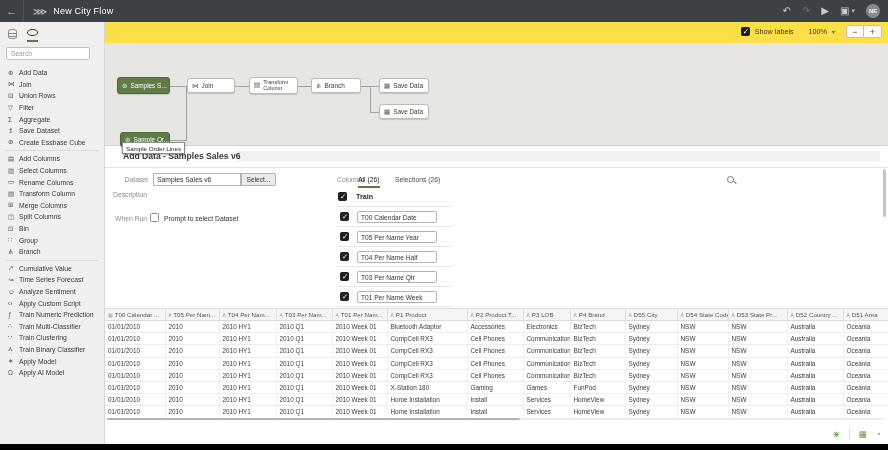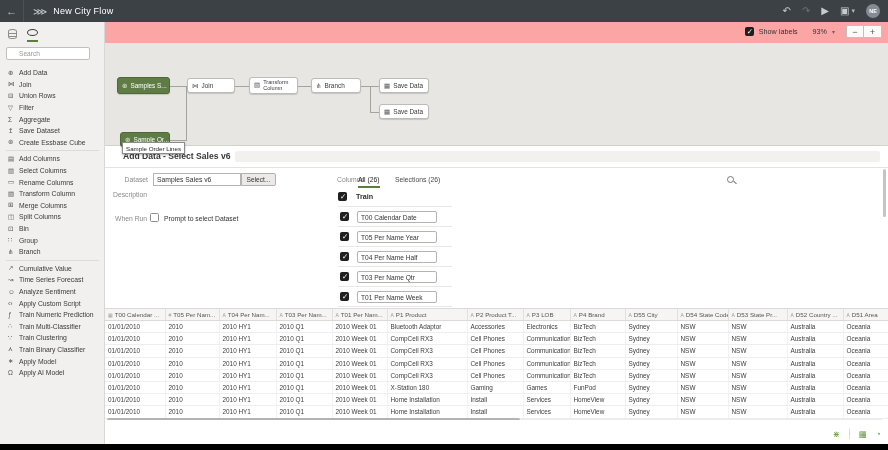--- a/index.html
+++ b/index.html
@@ -21,30 +21,30 @@
 
   
   .sidebar { position:absolute; left:0; top:22px; width:105px; height:422px; background:#f1f0ee; border-right:1px solid #d9d7d4; }
   .side-tabs { display:flex; align-items:flex-end; gap:10px; padding:5px 0 0 8px; height:20px; }
   .stab { position:relative; padding-bottom:3px; cursor:pointer; }
   .stab.active { border-bottom:2px solid #5a7e3d; }
   .db-ic { display:block; width:9px; height:10px; border:1px solid #8f8d8a; border-radius:4px/2.5px; position:relative; }
   .db-ic::before, .db-ic::after { content:""; position:absolute; left:0; right:0; height:1px; background:#8f8d8a; }
   .db-ic::before { top:2.5px; } .db-ic::after { top:5.5px; }
   .oval-ic { display:block; width:11px; height:7px; border:1.4px solid #3f3f3f; border-radius:50%; margin-bottom:1px; }
-  .side-search { position:absolute; left:6px; top:25px; width:84px; height:13px; border:1px solid #c2c0bd; border-radius:2px; background:#fff; font-family:"Liberation Sans",sans-serif; font-size:6.6px; color:#444; padding:0 12px; outline:none; }
+  .side-search { position:absolute; left:6px; top:25px; width:84px; height:13px; border:1px solid #c2c0bd; border-radius:2px; background:#fff; font-family:"Liberation Sans",sans-serif; font-size:6.6px; color:#444; padding:0 4px; outline:none; }
   .side-search::placeholder { color:#9a9896; }
   .pal-list { position:absolute; left:0; top:45px; width:105px; }
   .pal-item { display:flex; align-items:center; height:11.6px; padding-left:8px; cursor:pointer; }
   .pal-ic { width:11px; font-size:6.5px; color:#555; text-align:left; }
   .pal-lb { font-size:6.8px; color:#3a3a3a; white-space:nowrap; }
   .pal-div { height:1px; background:#dddbd8; margin:2px 6px 2px 6px; }
 
   
-  .canvasbar { position:absolute; left:105px; top:22px; width:783px; height:21px; background:#fca5a5; }
+  .canvasbar { position:absolute; left:105px; top:22px; width:783px; height:21px; background:#fde047; }
   .cb-right { position:absolute; right:6px; top:3px; display:flex; align-items:center; gap:5px; }
   .cbx { display:inline-block; width:9px; height:9px; background:#1f1f1f; border:1px solid #1f1f1f; border-radius:1.5px; position:relative; cursor:pointer; }
   .cbx::after { content:"✓"; position:absolute; left:1px; top:-1px; color:#fff; font-size:7.5px; }
   .cbx.empty { background:#fff; border-color:#8f8f8f; }
   .cbx.empty::after { content:""; }
   .cb-lbl { font-size:7.2px; color:#333; margin-right:10px; }
   .zoom-val { font-size:7.2px; color:#333; }
   .zoom-caret { font-size:6px; color:#666; margin-right:6px; cursor:pointer; }
   .zoom-btns { display:flex; }
   .zbtn { width:18px; height:13px; border:1px solid #c2c0bd; background:#fbfaf9; color:#555; font-size:9px; line-height:10px; text-align:center; cursor:pointer; padding:0; }
@@ -260,21 +260,21 @@
           <span class="pal-ic">Ω</span>
           <span class="pal-lb">Apply AI Model</span>
         </div>
       </div>
   </aside>
 
   <section class="canvasbar">
     <div class="cb-right">
       <span class="cbx"></span>
       <span class="cb-lbl">Show labels</span>
-      <span class="zoom-val">93%</span>
+      <span class="zoom-val">100%</span>
       <span class="zoom-caret">▾</span>
       <span class="zoom-btns">
         <button class="zbtn minus">−</button>
         <button class="zbtn plus">+</button>
       </span>
     </div>
   </section>
 
   <section class="canvas">
     <div class="conn c1"></div>
@@ -312,21 +312,21 @@
     </div>
     <div class="node green n-sample2">
       <span class="n-ic">⊛</span>
       <span class="n-lb">Sample Or...</span>
     </div>
     <div class="tooltip">Sample Order Lines</div>
   </section>
 
   <section class="editor">
     <div class="ed-strip"></div>
-    <div class="ed-title">Add Data - Select Sales v6</div>
+    <div class="ed-title">Add Data - Samples Sales v6</div>
     <div class="ed-titleline"></div>
 
     <div class="ed-lbl lbl-dataset">Dataset</div>
     <div class="ds-input">Samples Sales v6</div>
     <button class="ds-select">Select...</button>
     <div class="ed-lbl lbl-desc">Description</div>
     <div class="ed-lbl lbl-whenrun">When Run</div>
     <span class="cbx empty wr-cbx"></span>
     <div class="wr-lbl">Prompt to select Dataset</div>
 

